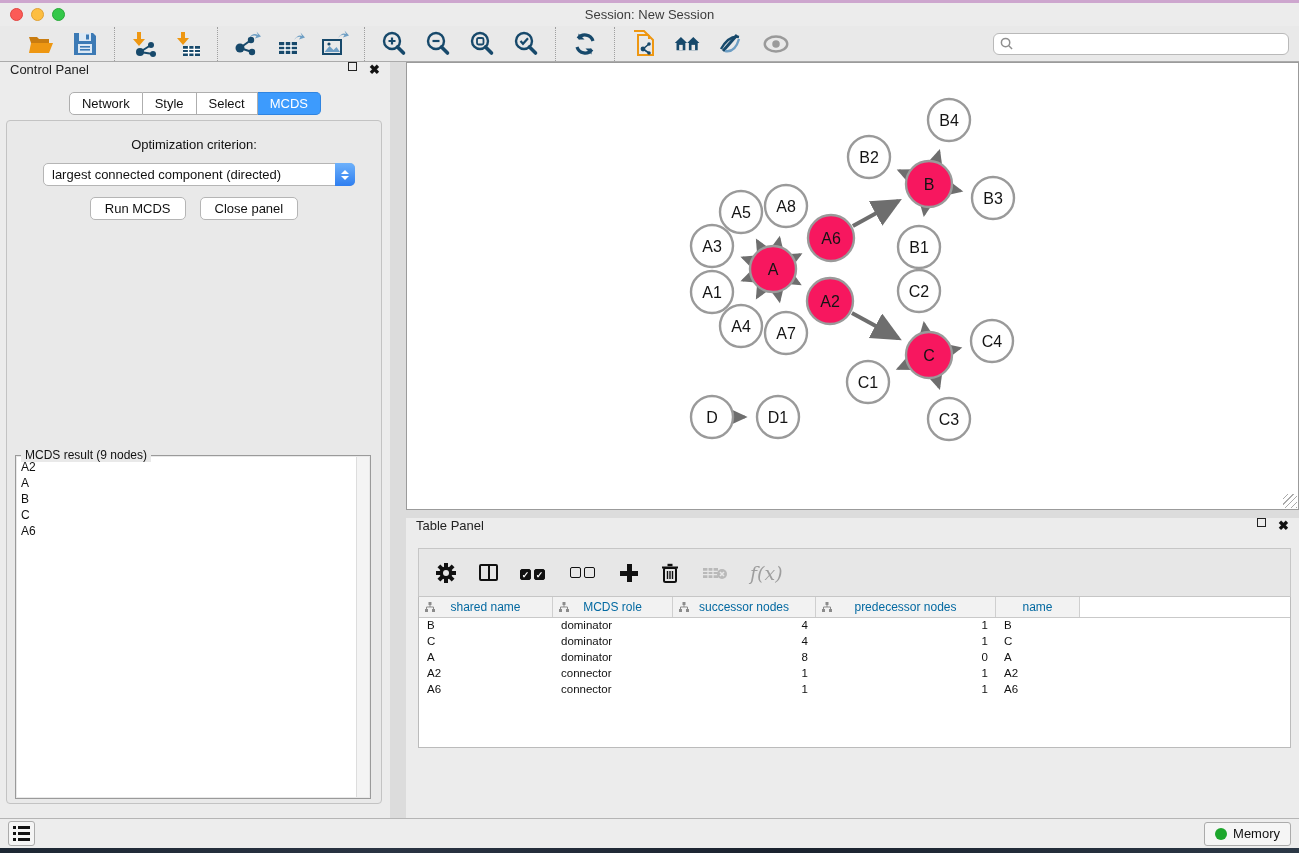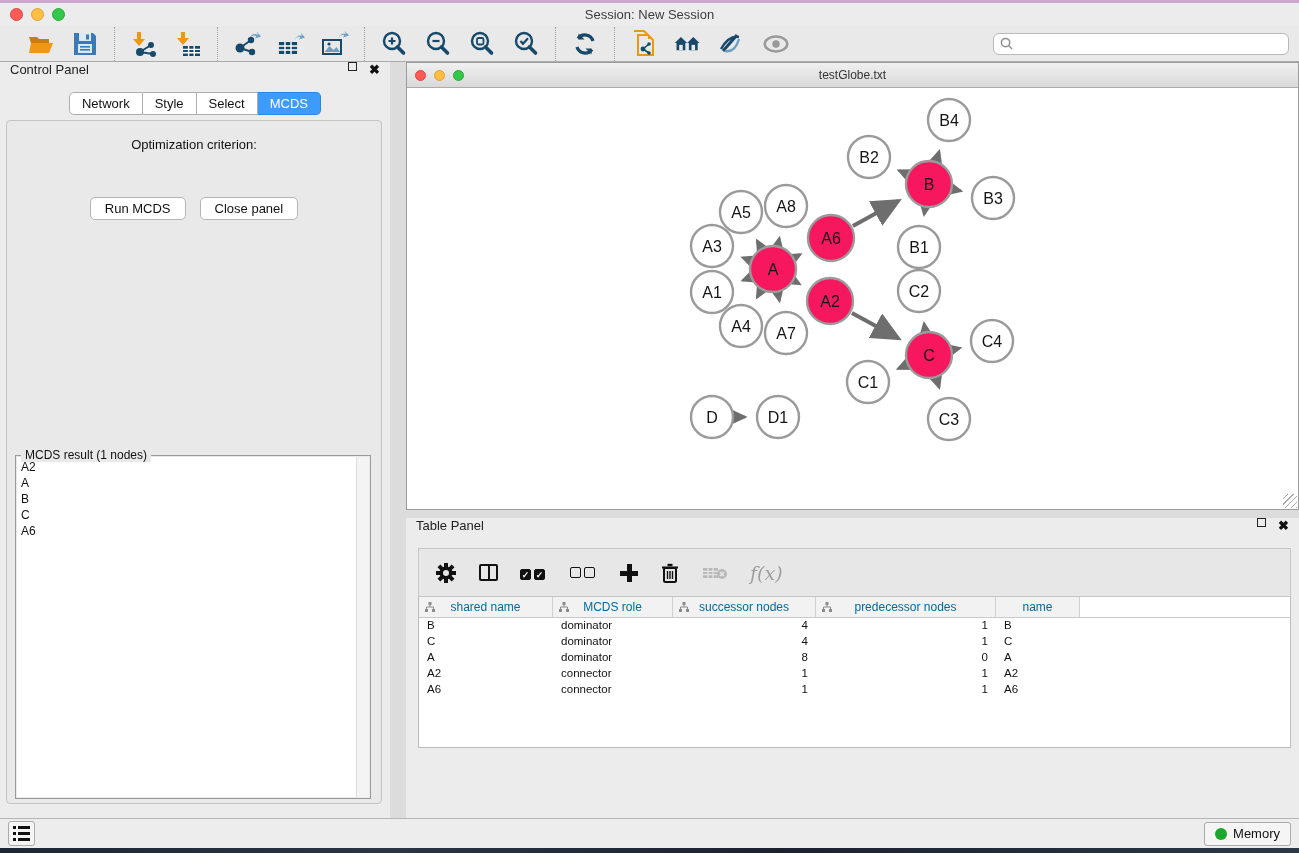--- a/index.html
+++ b/index.html
@@ -301,50 +301,49 @@
   </div>
   <div class="seg-bar" id="cp-tabs">
       <div class="seg-btn">Network</div>
       <div class="seg-btn">Style</div>
       <div class="seg-btn">Select</div>
       <div class="seg-btn active">MCDS</div>
     </div>
 
   <div id="cp-content">
     <div id="opt-label">Optimization criterion:</div>
+    <div id="criterion-select">
+      <span class="val">largest connected component (directed)</span>
+      <span class="stepper">
+          <span class="chev up"></span>
+          <span class="chev down"></span>
+        </span>
+    </div>
     <div id="cp-buttons">
       <button class="mac-btn">Run MCDS</button>
       <button class="mac-btn">Close panel</button>
     </div>
 
     <div id="result-group">
-      <span id="result-legend">MCDS result (1 nodes)</span>
+      <span id="result-legend">MCDS result (9 nodes)</span>
       <div id="result-frame">
         <div id="result-list">
             <div class="result-item">A2</div>
             <div class="result-item">A</div>
             <div class="result-item">B</div>
             <div class="result-item">C</div>
             <div class="result-item">A6</div>
           </div>
         <div id="result-scroll"></div>
       </div>
     </div>
   </div>
 </div>
 
 <div id="net-window" class="abs">
-  <div id="net-titlebar">
-    <div class="traffic">
-      <span class="tl red"></span>
-      <span class="tl yel"></span>
-      <span class="tl grn"></span>
-    </div>
-    <div id="net-title">testGlobe.txt</div>
-  </div>
   <div id="net-canvas">
     <svg id="graph-svg" viewBox="0 0 891 421">
         <defs>
           <marker id="arrow" markerWidth="8" markerHeight="8" refX="6.5" refY="3.5" orient="auto">
             <path d="M0,0 L7.5,3.5 L0,7 z" fill="#6e6e6e"></path>
           </marker>
         </defs>
         <line x1="353.761631082309" y1="159.20040536536297" x2="350.15464697135207" y2="152.77546491772088" stroke="#6e6e6e" stroke-width="2.6" marker-end="url(#arrow)"></line>
         <line x1="371.05228821819674" y1="156.51583401950822" x2="372.33097955198036" y2="150.31909909424914" stroke="#6e6e6e" stroke-width="2.6" marker-end="url(#arrow)"></line>
         <line x1="342.6075678401552" y1="172.17990262825523" x2="335.87801045099513" y2="169.6425285307031" stroke="#6e6e6e" stroke-width="2.6" marker-end="url(#arrow)"></line>

